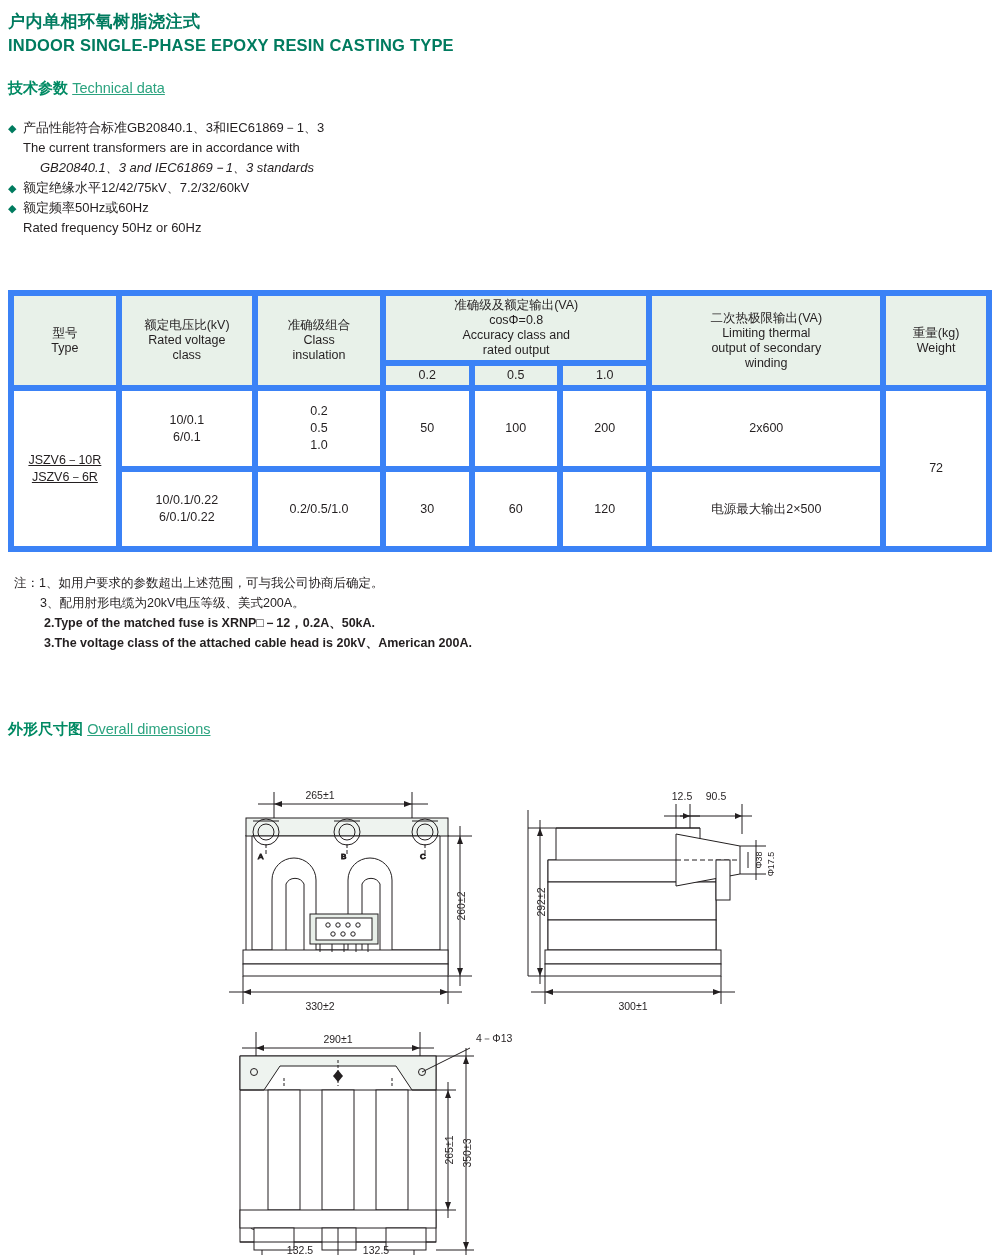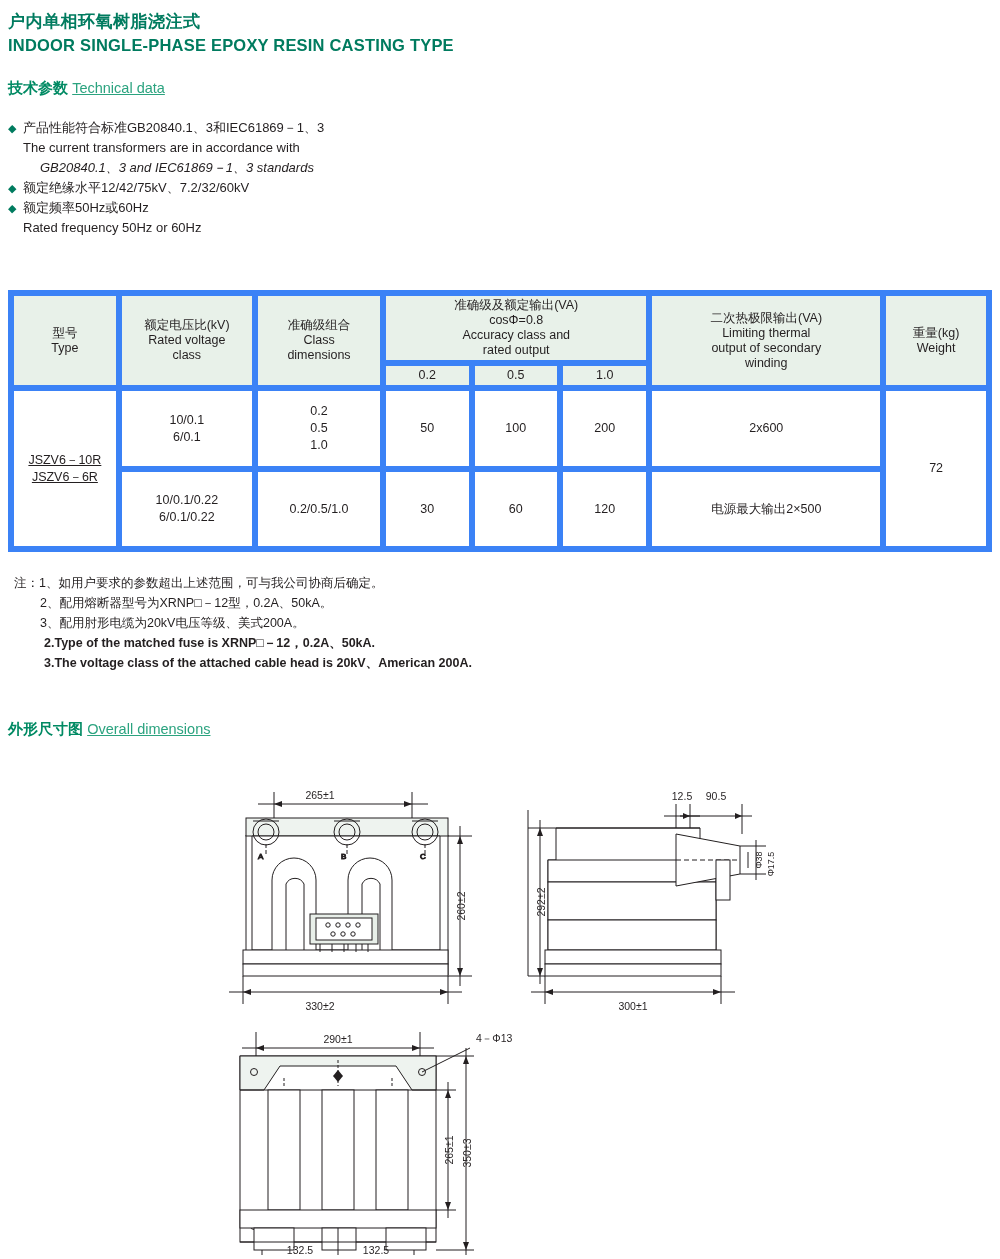--- a/index.html
+++ b/index.html
@@ -110,21 +110,21 @@
           <div>Type</div>
         </th>
         <th rowspan="2" style="width:134px">
           <div>额定电压比(kV)</div>
           <div>Rated voltage</div>
           <div>class</div>
         </th>
         <th rowspan="2" style="width:126px">
           <div>准确级组合</div>
           <div>Class</div>
-          <div>dimensions</div>
+          <div>insulation</div>
         </th>
         <th colspan="3" style="width:262px">
           <div>准确级及额定输出(VA)</div>
           <div>cosΦ=0.8</div>
           <div>Accuracy class and</div>
           <div>rated output</div>
         </th>
         <th rowspan="2" style="width:230px">
           <div>二次热极限输出(VA)</div>
           <div>Limiting thermal</div>
@@ -172,21 +172,20 @@
         <td>30</td>
         <td>60</td>
         <td>120</td>
         <td>电源最大输出2×500</td>
       </tr>
     </tbody>
   </table>
 
   <div class="notes">
     <div>注：1、如用户要求的参数超出上述范围，可与我公司协商后确定。</div>
-    <div class="ind1">2、配用熔断器型号为XRNP□－12型，0.2A、50kA。</div>
     <div class="ind1">3、配用肘形电缆为20kV电压等级、美式200A。</div>
     <div class="ind2">2.Type of the matched fuse is XRNP□－12，0.2A、50kA.</div>
     <div class="ind2">3.The voltage class of the attached cable head is 20kV、American 200A.</div>
   </div>
 
   <div class="sec-head" id="sec-dim">
     <span>外形尺寸图</span>
     <span class="en">Overall dimensions</span>
   </div>
 

